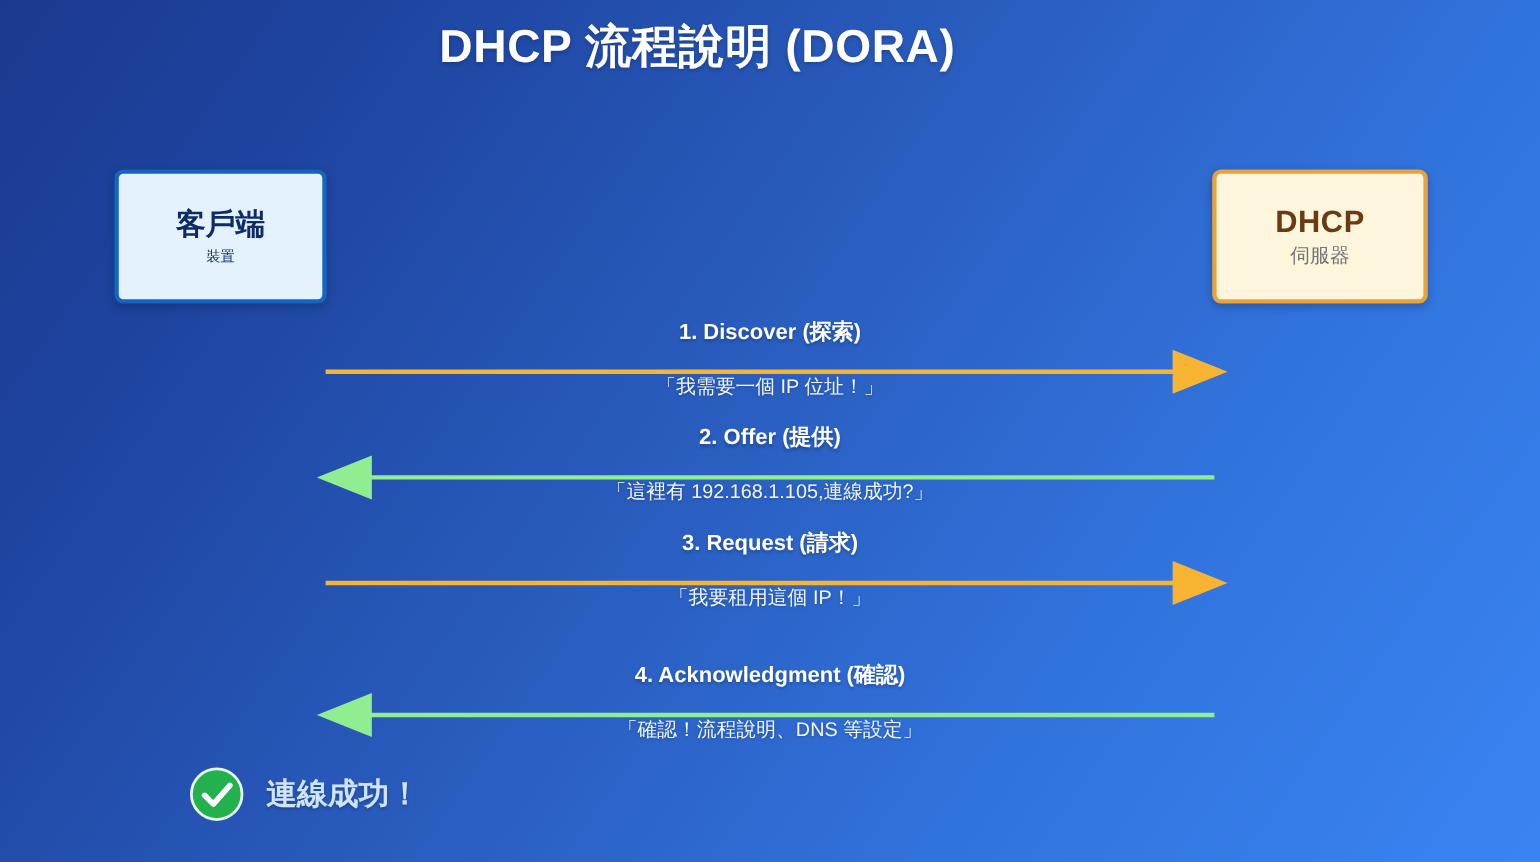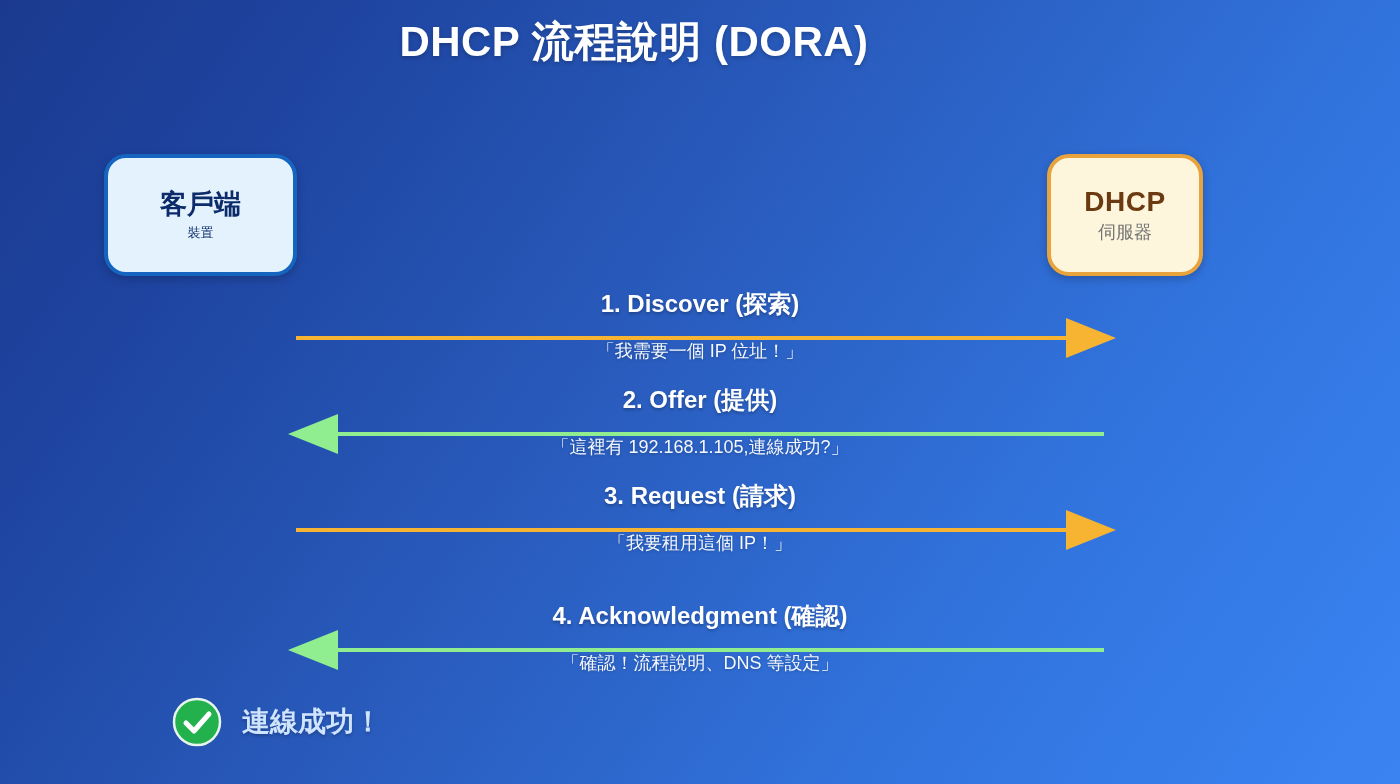--- a/index.html
+++ b/index.html
@@ -30,21 +30,21 @@
     font-size: 42px;
     font-weight: bold;
     letter-spacing: 0.5px;
     text-shadow: 0 2px 4px rgba(0,0,0,0.22);
   }
 
   
   .node-box {
     position: absolute;
     box-sizing: border-box;
-    border-radius: 22px;
+    border-radius: 8px;
     display: flex;
     flex-direction: column;
     align-items: center;
     justify-content: center;
     box-shadow: 0 3px 9px rgba(0,0,0,0.22);
   }
   #client-box {
     left: 104px;
     top: 154px;
     width: 193px;
@@ -58,23 +58,23 @@
     font-weight: bold;
     line-height: 1.1;
   }
   #client-box .node-sub {
     color: #10306f;
     font-size: 13px;
     margin-top: 7px;
     line-height: 1.1;
   }
   #server-box {
-    left: 1047px;
+    left: 1102px;
     top: 154px;
-    width: 156px;
+    width: 196px;
     height: 122px;
     background: #fdf5dc;
     border: 4px solid #e8a33d;
   }
   #server-box .node-title {
     color: #6b3a10;
     font-size: 28px;
     font-weight: bold;
     line-height: 1.1;
     letter-spacing: 0.5px;
@@ -93,21 +93,21 @@
     width: 840px;
     height: 96px;
   }
   .step-label {
     position: absolute;
     left: 0;
     top: 0;
     width: 840px;
     text-align: center;
     color: #ffffff;
-    font-size: 24px;
+    font-size: 20px;
     font-weight: bold;
     text-shadow: 0 2px 3px rgba(0,0,0,0.25);
     white-space: nowrap;
   }
   .step-sub {
     position: absolute;
     left: 0;
     top: 51px;
     width: 840px;
     text-align: center;

